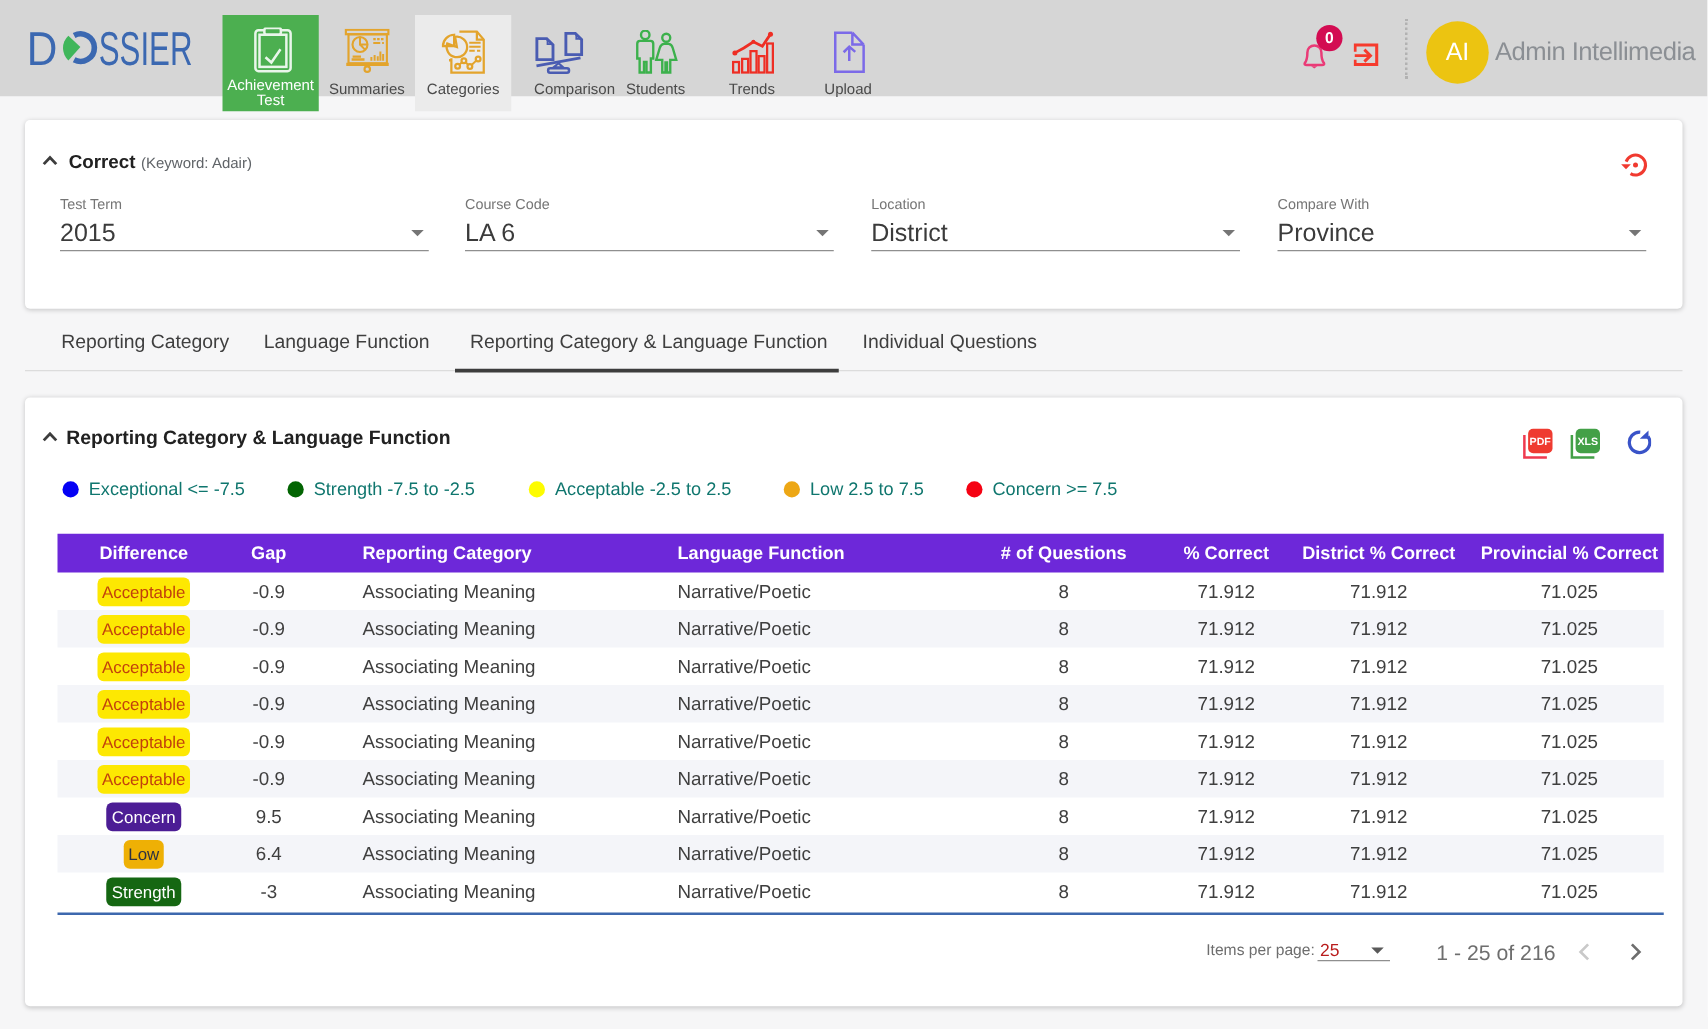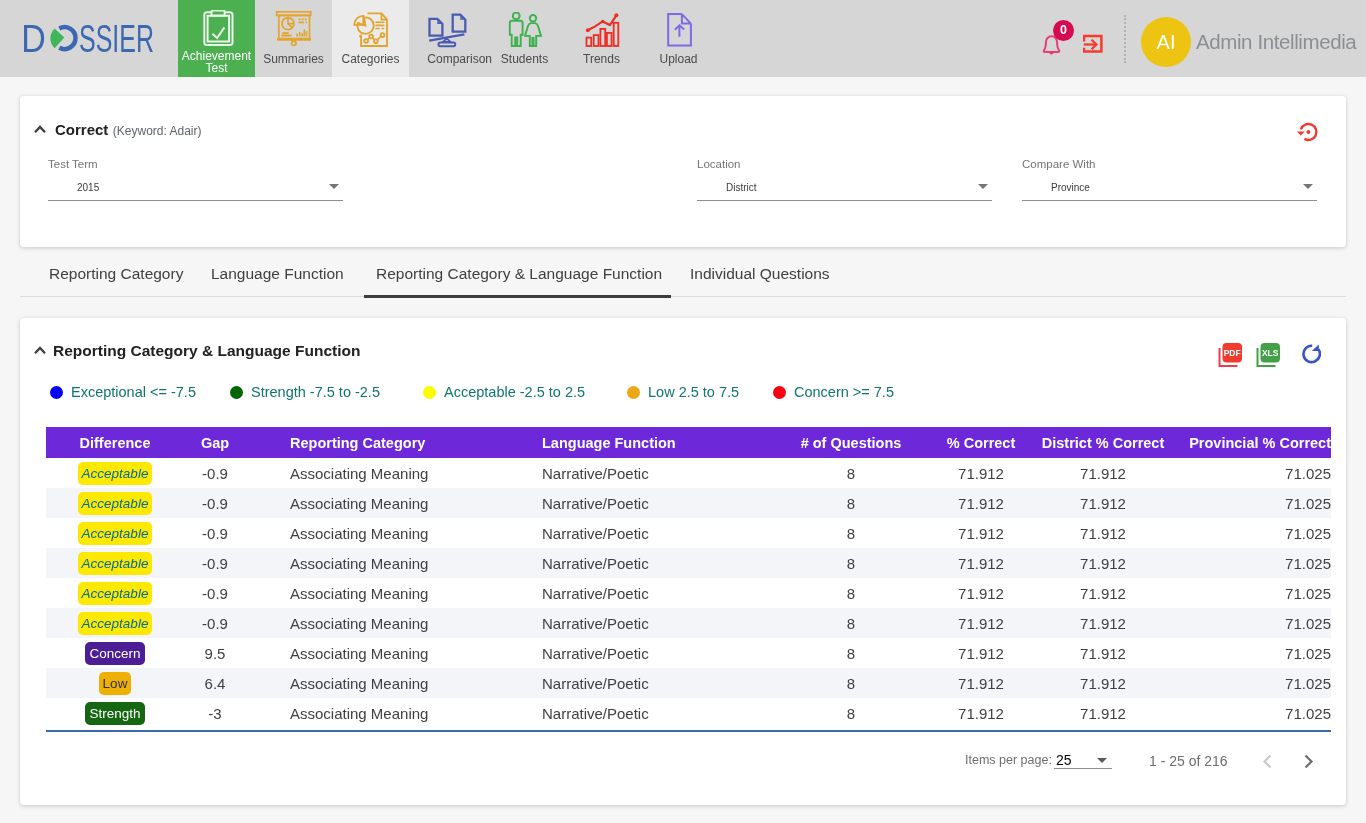--- a/index.html
+++ b/index.html
@@ -3,21 +3,21 @@
 <meta charset="utf-8">
 <style>
 * { margin:0; padding:0; box-sizing:border-box; }
 html,body { width:1366px; height:823px; overflow:hidden; background:#f6f6f7;
   font-family:"Liberation Sans", sans-serif; }
 #page { position:relative; width:1366px; height:823px; }
 
 
 #header { position:absolute; left:0; top:0; width:1366px; height:77px; background:#d6d6d6; }
 #logo { position:absolute; left:23px; top:18px; }
-.nav { position:absolute; top:0; height:77px; width:77px; text-align:center; }
+.nav { position:absolute; top:12px; height:77px; width:77px; text-align:center; }
 .nav .ic { position:absolute; left:50%; transform:translateX(-50%); top:12px; }
 .nav .lb { position:absolute; left:-6px; right:-6px; top:53px; font-size:12px; color:#4a4a4a; line-height:12px;}
 #nav-ach { left:178px; background:#4caf50; }
 #nav-ach .lb { color:#fff; top:50px; }
 #nav-sum { left:255px; }
 #nav-cat { left:332px; background:#ebebeb; }
 #nav-comp { left:409px;text-align:right; }
 #nav-stu { left:486px; }
 #nav-tre { left:563px; }
 #nav-upl { left:640px; }
@@ -37,21 +37,21 @@
 .card { position:absolute; background:#fff; border-radius:4px;
   box-shadow:0 1px 4px rgba(0,0,0,.2); }
 
 
 #fcard { left:20px; top:96px; width:1326px; height:151px; }
 #fhead { position:absolute; left:13px; top:25px; white-space:nowrap; }
 #fhead b { font-size:15px; color:#212121; }
 #fhead span { font-size:12px; color:#606468; }
 .field { position:absolute; top:62px; width:295px; }
 .field .flab { font-size:11.5px; color:#757575; line-height:13px; }
-.field .fval { font-size:10px; color:#3b3b3b; line-height:17px; margin-top:8px;margin-left:29px; }
+.field .fval { font-size:20px; color:#3b3b3b; line-height:17px; margin-top:8px; }
 .field .funder { border-bottom:1.5px solid #8f8f8f; margin-top:4px; }
 .field .arr { position:absolute; right:4px; top:26px; width:0; height:0;
   border-left:5px solid transparent; border-right:5px solid transparent; border-top:5px solid #757575; }
 #reset { position:absolute; left:1275px; top:23px; }
 
 
 #tabs { position:absolute; left:20px; top:254px; width:1326px; height:43px;
   border-bottom:1px solid #dcdcdc; }
 .tab { position:absolute; top:0; height:42px; line-height:40px; font-size:15.5px; color:#3f3f3f; }
 #tab3u { position:absolute; left:344px; width:307px; top:41px; height:3px; background:#3d3d3d; }
@@ -69,25 +69,25 @@
 .trow { display:flex; width:1285px; height:30px; align-items:center; font-size:15px; color:#3f3f3f;}
 #tbl .hrow { background:#6d28d9; color:#fff; font-weight:bold; height:31px; font-size:14.5px; }
 #tbl .hrow div { white-space:nowrap; }
 .c1{width:138px; text-align:center;}
 .c2{width:62px; text-align:center;}
 .c3{width:250px; padding-left:44px;}
 .c4{width:270px; padding-left:46px;}
 .c5{width:170px; text-align:center;}
 .c6{width:90px; text-align:center;}
 .c7{width:154px; text-align:center;}
-.c8{width:151px; text-align:right; padding-right:0;}
+.c8{width:151px; text-align:center; padding-right:0;}
 .alt { background:#f4f5f9; }
 .badge { display:inline-block; height:23px; line-height:23px; border-radius:5px;
   font-size:13.5px; padding:0 4px; }
-.b-acc { background:#fde802; color:#0369a1;font-style:italic; }
+.b-acc { background:#fde802; color:#c2410c; }
 .b-con { background:#4c1d95; color:#fff; }
 .b-low { background:#eeb005; color:#2d3142; }
 .b-str { background:#156712; color:#fff; }
 #tblline { position:absolute; left:26px; top:412px; width:1285px; height:2px; background:#3d68ae; }
 
 
 .pg { position:absolute; white-space:nowrap; }
 </style>
 </head>
 <body>
@@ -221,20 +221,26 @@
     <div id="uname">Admin Intellimedia</div>
   </div>
 
   <div class="card" id="fcard">
     <div id="fhead"><svg width="14" height="10" viewBox="0 0 14 10" style="margin-right:8px;vertical-align:1px" fill="none" stroke="#3d3d3d" stroke-width="2.3">
           <path d="M2 8.3 L7 3 L12 8.3"></path>
         </svg><b>Correct</b> <span>(Keyword: Adair)</span></div>
     <div class="field" style="left:28px;">
         <div class="flab">Test Term</div>
         <div class="fval">2015</div>
+        <div class="funder"></div>
+        <div class="arr"></div>
+      </div>
+    <div class="field" style="left:352px;">
+        <div class="flab">Course Code</div>
+        <div class="fval">LA 6</div>
         <div class="funder"></div>
         <div class="arr"></div>
       </div>
     <div class="field" style="left:677px;">
         <div class="flab">Location</div>
         <div class="fval">District</div>
         <div class="funder"></div>
         <div class="arr"></div>
       </div>
     <div class="field" style="left:1002px;">
@@ -389,24 +395,24 @@
           <div class="c4">Narrative/Poetic</div>
           <div class="c5">8</div>
           <div class="c6">71.912</div>
           <div class="c7">71.912</div>
           <div class="c8">71.025</div>
         </div>
     </div>
     <div id="tblline"></div>
 
     <div class="pg" style="left:945px; top:435px; font-size:12.5px; color:#6e6e6e;">Items per page:</div>
-    <div class="pg" style="left:1036px; top:434px; font-size:14px; color:#000000;">25</div>
+    <div class="pg" style="left:1036px; top:434px; font-size:14px; color:#b91c1c;">25</div>
     <div class="pg" style="left:1077px; top:440px; width:0; height:0; border-left:5.5px solid transparent; border-right:5.5px solid transparent; border-top:5.5px solid #595959;"></div>
     <div class="pg" style="left:1034px; top:450px; width:58px; border-bottom:1px solid #8f8f8f;"></div>
-    <div class="pg" style="left:1129px; top:435px; font-size:14px; color:#6e6e6e;">1 - 25 of 216</div>
+    <div class="pg" style="left:1129px; top:435px; font-size:17px; color:#6e6e6e;">1 - 25 of 216</div>
     <div class="pg" style="left:1240px; top:435px;">
       <svg width="17" height="17" viewBox="0 0 17 17" fill="none" stroke="#c9c9c9" stroke-width="2.2">
           <path d="M10.5 2.5 L4.5 8.5 L10.5 14.5"></path>
         </svg>
     </div>
     <div class="pg" style="left:1279px; top:435px;">
       <svg width="17" height="17" viewBox="0 0 17 17" fill="none" stroke="#6e6e6e" stroke-width="2.2">
           <path d="M6.5 2.5 L12.5 8.5 L6.5 14.5"></path>
         </svg>
     </div>

